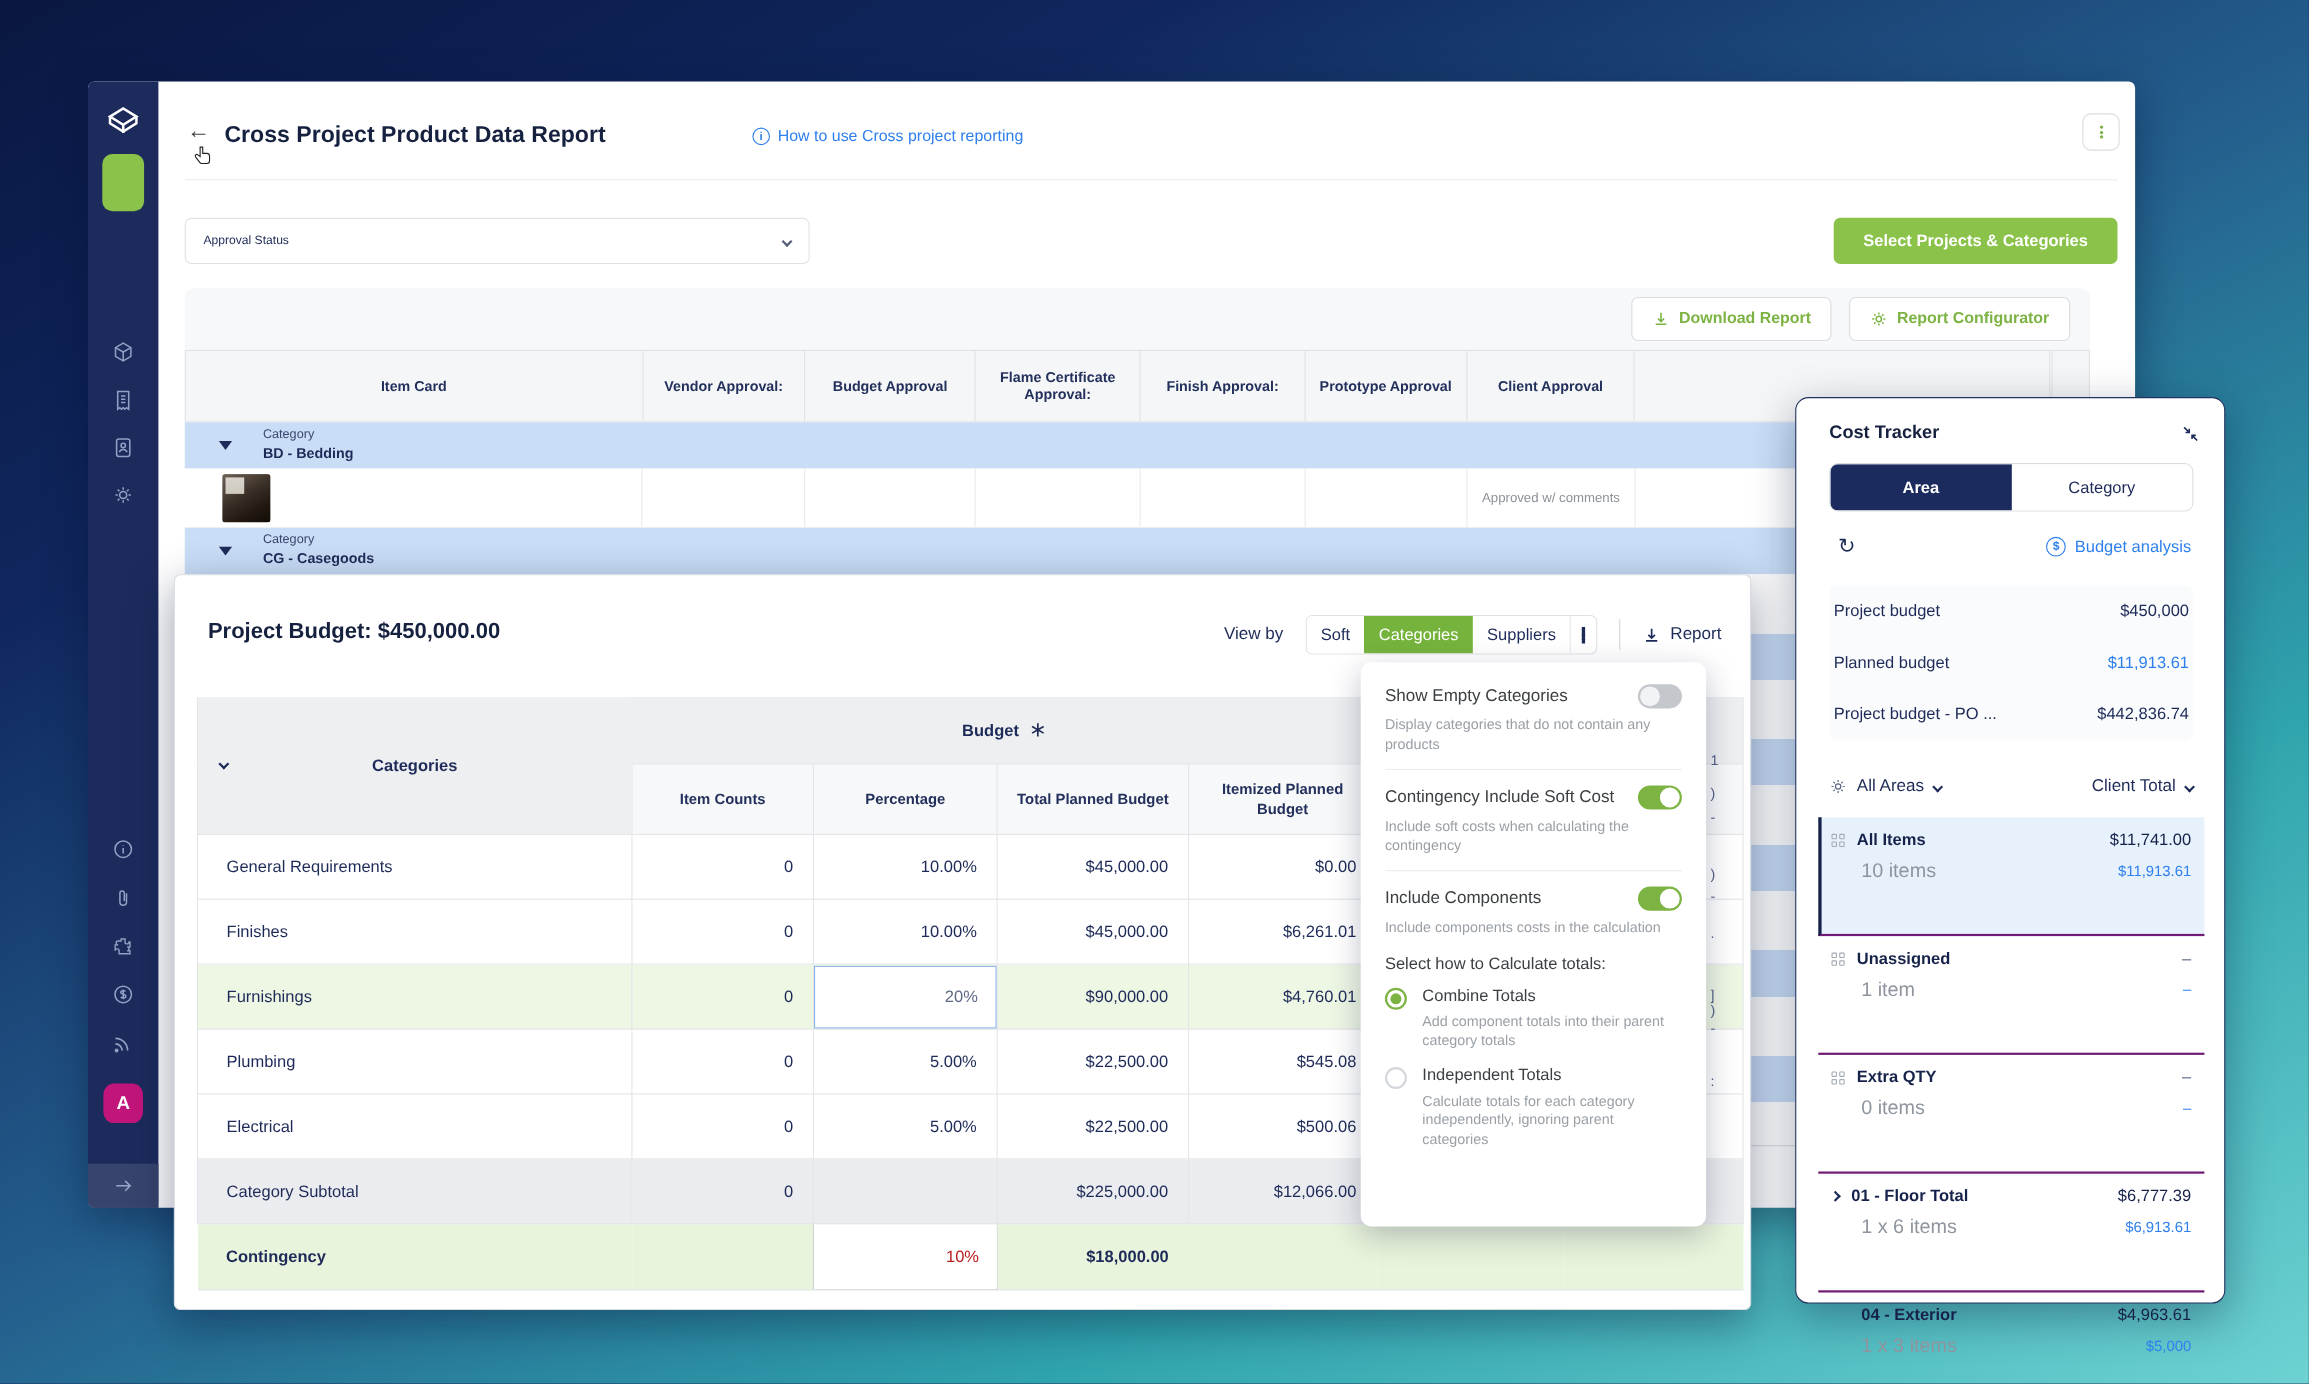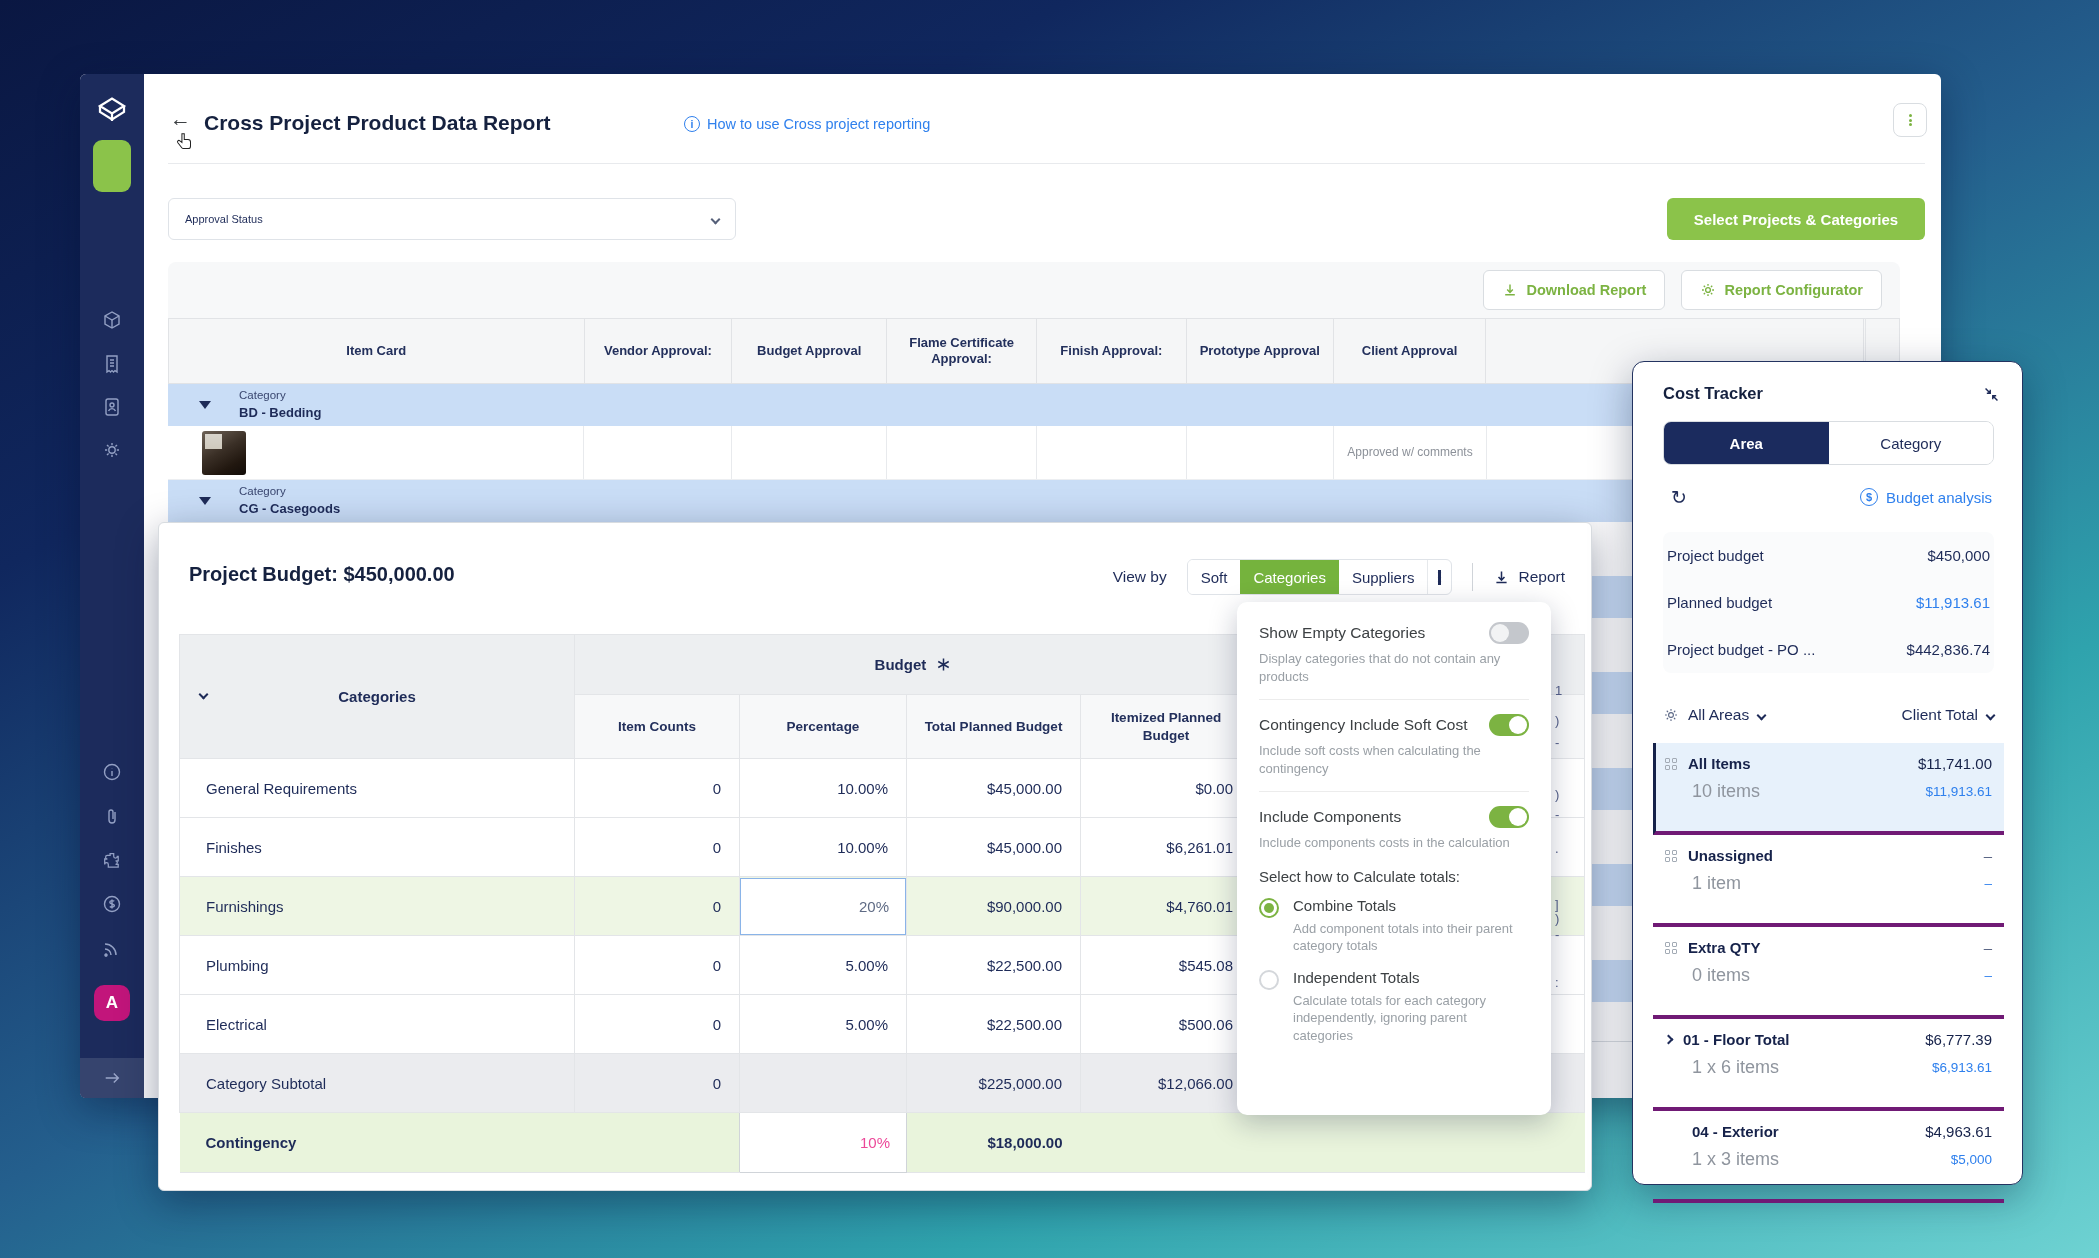--- a/index.html
+++ b/index.html
@@ -74,21 +74,21 @@
   .btab td{height:59px;font-size:15px;color:#1e2b58;}
   td.nm{padding-left:26px;}
   td.num{text-align:right;padding-right:18px;}
   tr.hl td{background:#eef6e4;}
   tr.sub td{background:#ebecef;}
   td.inputcell{padding:0;background:#fff;}
   td.inputcell input{width:100%;height:57px;border:1.5px solid #8ab4e8;outline:none;text-align:right;padding-right:16px;font-size:15px;color:#5f6b85;background:#fff;}
   tr.cont td{background:#e9f4dc;border-left:none;border-right:none;height:60px;}
   tr.cont td.nm{font-weight:bold;}
   tr.cont td.inputcell{background:#fff;border:1px solid #d0d4d9;}
-  tr.cont td.inputcell input{border:none;color:#ec4899;}
+  tr.cont td.inputcell input{border:none;color:#b91c1c;}
   tr.cont td.total{font-weight:bold;text-align:right;padding-right:18px;}
   .frag{position:absolute;font-size:13px;color:#55608a;}
 
   
   .pop{left:1237px;top:602px;width:314px;height:513px;background:#fff;border-radius:10px;box-shadow:0 8px 28px rgba(15,25,60,.25);padding:20px 22px;z-index:6;}
   .pop-row{display:flex;align-items:center;justify-content:space-between;}
   .pop-title{font-size:15.5px;color:#3c4043;}
   .pop-desc{font-size:13px;color:#9aa0a6;line-height:1.35;margin-top:6px;}
   .pop-div{border-top:1px solid #ececec;margin:14px 0;}
   .toggle{width:40px;height:22px;border-radius:11px;position:relative;flex:none;}
@@ -114,21 +114,21 @@
   .ct-tab.sel{background:#1b2b5e;color:#fff;font-weight:bold;}
   .ct-refresh{position:absolute;left:38px;top:124px;font-size:19px;color:#1e2b58;}
   .ct-ba{position:absolute;right:30px;top:126px;display:flex;align-items:center;gap:8px;color:#2f80ed;font-size:15px;}
   .dollar-badge{width:18px;height:18px;border-radius:50%;border:1.5px solid #2f80ed;font-size:11px;font-weight:bold;display:flex;align-items:center;justify-content:center;}
   .ct-sum{position:absolute;left:30px;top:170px;width:331px;background:#fafbfc;border-radius:8px;}
   .ct-sumrow{height:47px;display:flex;align-items:center;justify-content:space-between;font-size:15px;color:#1e2b58;padding:0 4px;}
   .ct-sumrow .v.blue{color:#2f80ed;}
   .ct-filter{position:absolute;left:30px;top:331px;width:331px;height:44px;display:flex;align-items:center;justify-content:space-between;font-size:15.5px;color:#1e2b58;}
   .ct-filter .left,.ct-filter .right{display:flex;align-items:center;gap:9px;}
   .ct-list{position:absolute;left:20px;top:381px;width:351px;}
-  .ct-item{height:92px;border-bottom:4px solid #701a75;padding:12px 12px 0 12px;position:relative;}
+  .ct-item{height:108px;border-bottom:2px solid #701a75;padding:12px 12px 0 12px;position:relative;}
   .ct-item.sel{background:#e7f1fb;border-left:3px solid #16224a;padding-left:9px;}
   .ct-l1{display:flex;align-items:center;gap:11px;}
   .ct-name{font-size:15px;font-weight:bold;color:#16224a;}
   .ct-val{margin-left:auto;font-size:15px;color:#16224a;}
   .ct-l2{display:flex;align-items:center;margin-top:9px;padding-left:27px;}
   .ct-sub{font-size:18px;color:#8f959e;}
   .ct-subval{margin-left:auto;font-size:13.5px;color:#2f80ed;}
   .gicon{display:grid;grid-template-columns:5px 5px;gap:2px;flex:none;}
   .gicon i{width:5px;height:5px;border:1.5px solid #a3abb5;border-radius:1px;}
 

